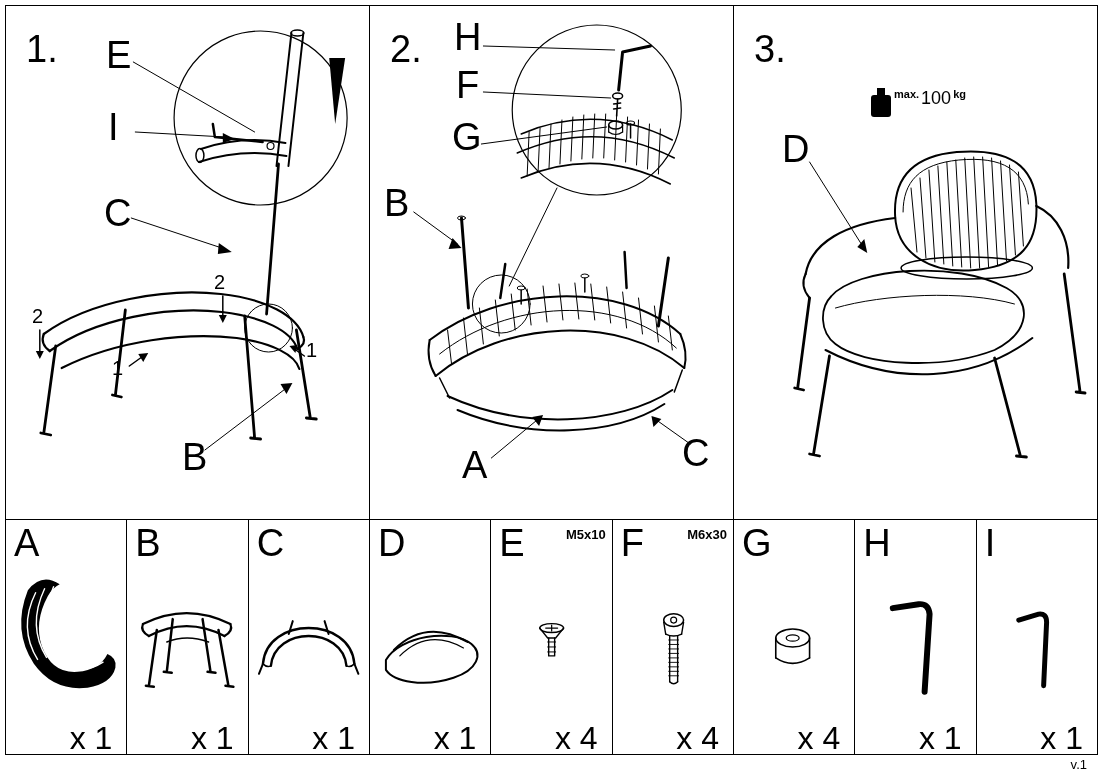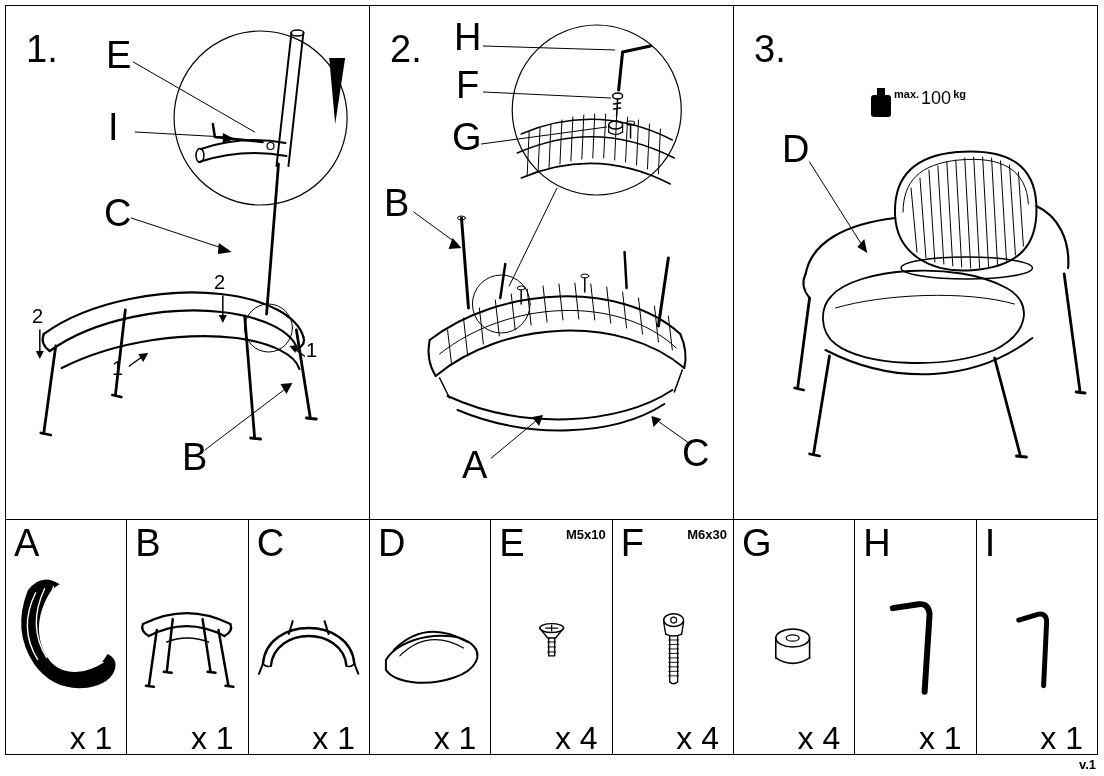--- a/index.html
+++ b/index.html
@@ -19,21 +19,21 @@
   .big-label { position:absolute; font-size:38px; line-height:1; }
   .order-mark { position:absolute; font-size:20px; line-height:1; }
   .part-letter { position:absolute; left:8px; top:4px; font-size:38px; line-height:1; }
   .part-qty { position:absolute; right:14px; bottom:0; font-size:32px; line-height:1; }
   .part-spec { position:absolute; right:6px; top:8px; font-size:13px; font-weight:bold; line-height:1;margin-left:16px; }
   .part-art { position:absolute; left:0; top:44px; width:100%; height:150px; }
   .weight { position:absolute; left:136px; top:82px; display:flex; gap:2px; }
   .weight .w-max { font-size:11px; font-weight:bold; }
   .weight .w-val { font-size:18px; font-weight:normal; }
   .weight .w-unit { font-size:11px; font-weight:bold; }
-  .version { position:absolute; right:8px; top:757px; font-size:13px; font-weight:bold; }
+  .version { position:absolute; right:17px; top:757px; font-size:13px; font-weight:normal; }
   svg { display:block; }
   .ln { fill:none; stroke:#000; stroke-linecap:round; stroke-linejoin:round; }
 </style>
 </head>
 <body>
 
 <div id="root">
   <div class="sheet">
 
     <div class="steps-row">

